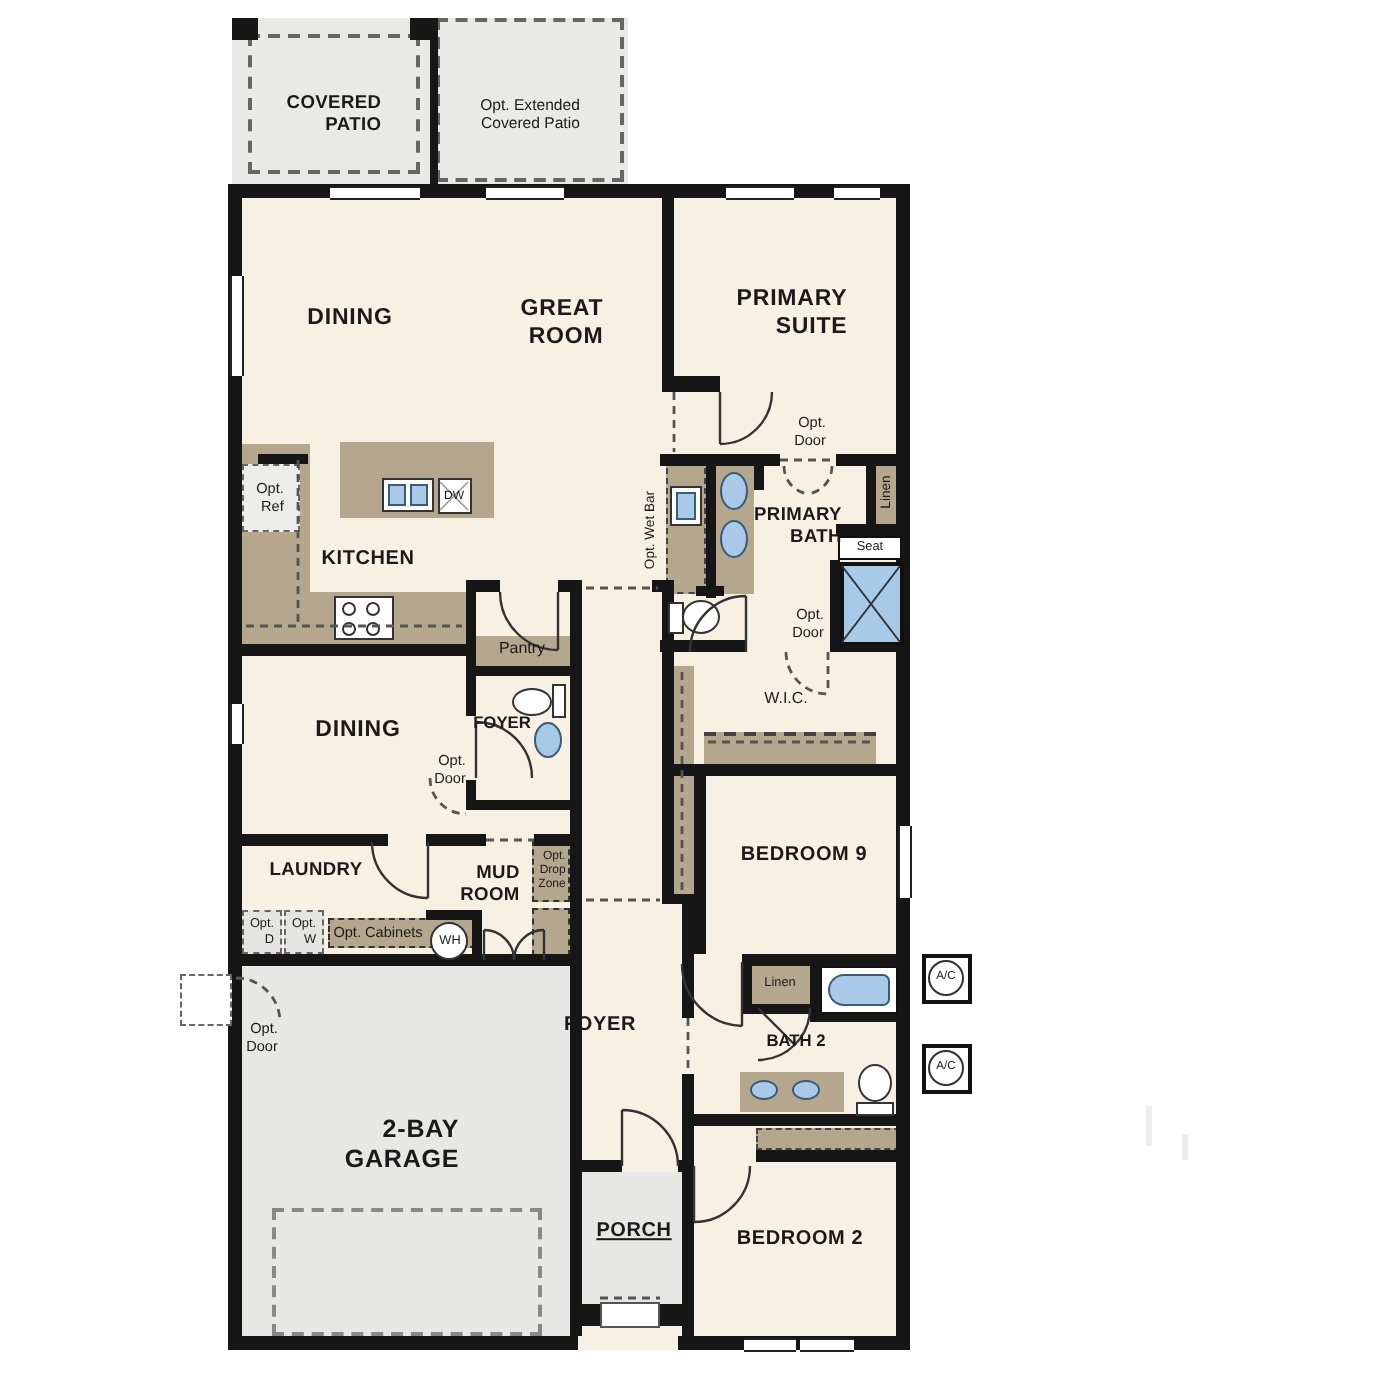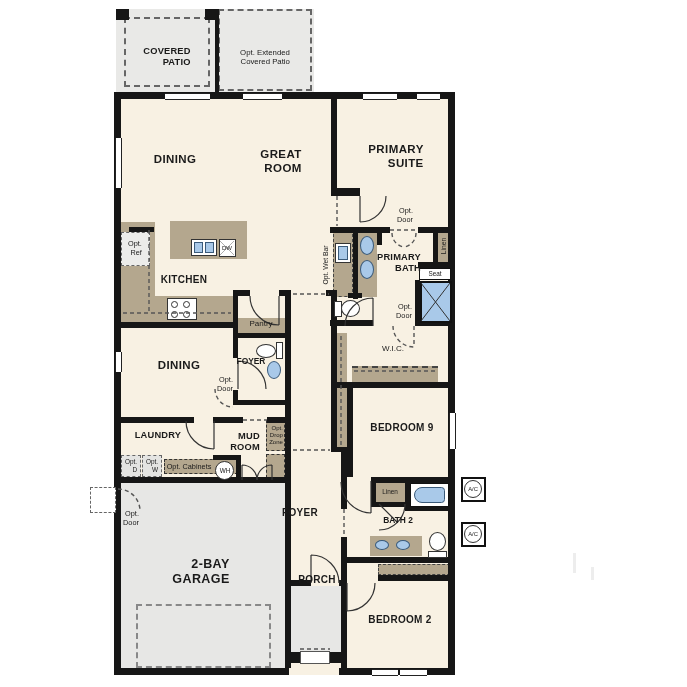--- a/index.html
+++ b/index.html
@@ -259,21 +259,21 @@
   <div class="lbl s7" style="left:189px;top:467px;">Opt. Cabinets</div>
   <div class="lbl s6" style="left:225px;top:471px;">WH</div>
   <div class="lbl s6" style="left:276px;top:436px;font-size:6px;">Opt.
 Drop
 Zone</div>
   <div class="lbl s7" style="left:131px;top:519px;">Opt.
 Door</div>
   <div class="lbl b12" style="left:201px;top:572px;">2-BAY
 GARAGE</div>
   <div class="lbl b10" style="left:300px;top:513px;">FOYER</div>
-  <div class="lbl b10" style="left:317px;top:580px;">PORCH</div>
+  <div class="lbl b10" style="left:317px;top:616px;text-decoration:underline;">PORCH</div>
   <div class="lbl b10" style="left:402px;top:428px;">BEDROOM 9</div>
   <div class="lbl s6" style="left:390px;top:492px;">Linen</div>
   <div class="lbl b8" style="left:398px;top:521px;">BATH 2</div>
   <div class="lbl b10" style="left:400px;top:620px;">BEDROOM 2</div>
   <div class="lbl s6" style="left:227px;top:249px;font-size:6px;">DW</div>
   <div class="lbl s6" style="left:473px;top:489px;font-size:5.8px;">A/C</div>
   <div class="lbl s6" style="left:473px;top:534px;font-size:5.8px;">A/C</div>
 
 </div>
 

